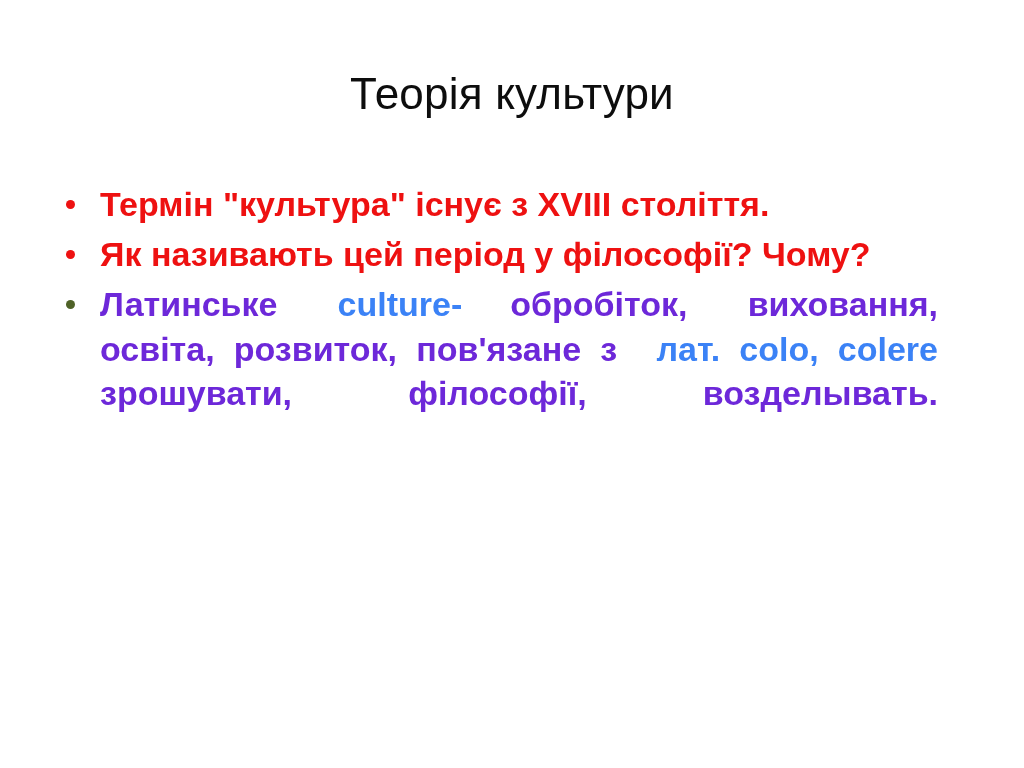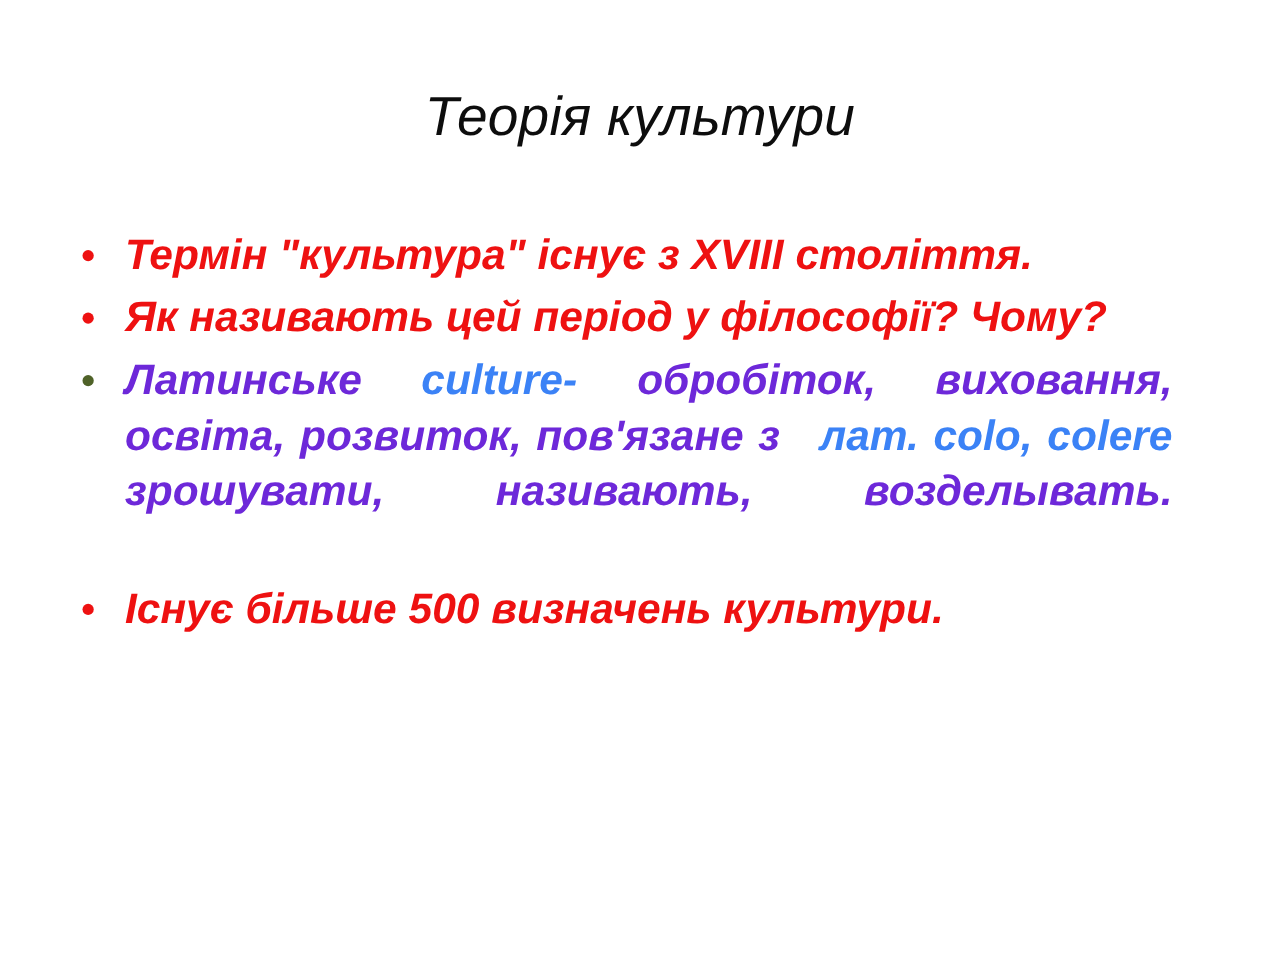--- a/index.html
+++ b/index.html
@@ -12,21 +12,20 @@
     background: #ffffff;
     font-family: "Liberation Sans", sans-serif;
     overflow: hidden;
   }
   .slide {
     position: relative;
     width: 1024px;
     height: 768px;
     background: #ffffff;
     box-sizing: border-box;
-    font-style: italic;
   }
 
   
   .slide-title {
     position: absolute;
     left: 0;
     top: 70px;
     width: 1024px;
     text-align: center;
     font-family: "Liberation Sans", sans-serif;
@@ -107,23 +106,19 @@
       <span>Термін "культура" існує з XVIII століття.</span>
     </li>
 
     <li class="bullet-item para-red">
       <span class="bullet-dot dot-red"></span>
       <span> Як називають цей період у філософії? Чому?</span>
     </li>
 
     <li class="bullet-item para-green justify-block">
       <span class="bullet-dot dot-green"></span>
-      <span class="t-green">Латинське </span><span class="t-red">culture-</span><span class="gap-wide"></span><span class="t-green">обробіток, виховання, освіта, розвиток, пов'язане з </span><span class="t-red nowrap">лат. colo, colere</span><span class="t-green"> зрошувати, називають, возделывать.</span>
+      <span class="t-green">Латинське </span><span class="t-red">culture-</span><span class="gap-wide"></span><span class="t-green">обробіток, виховання, освіта, розвиток, пов'язане з </span><span class="t-red nowrap">лат. colo, colere</span><span class="t-green"> зрошувати, філософії, возделывать.</span>
     </li>
 
-    <li class="bullet-item para-red">
-      <span class="bullet-dot dot-red"></span>
-      <span>Існує більше 500 визначень культури.</span>
-    </li>
 
   </ul>
 
 </div>
 
 </body></html>

